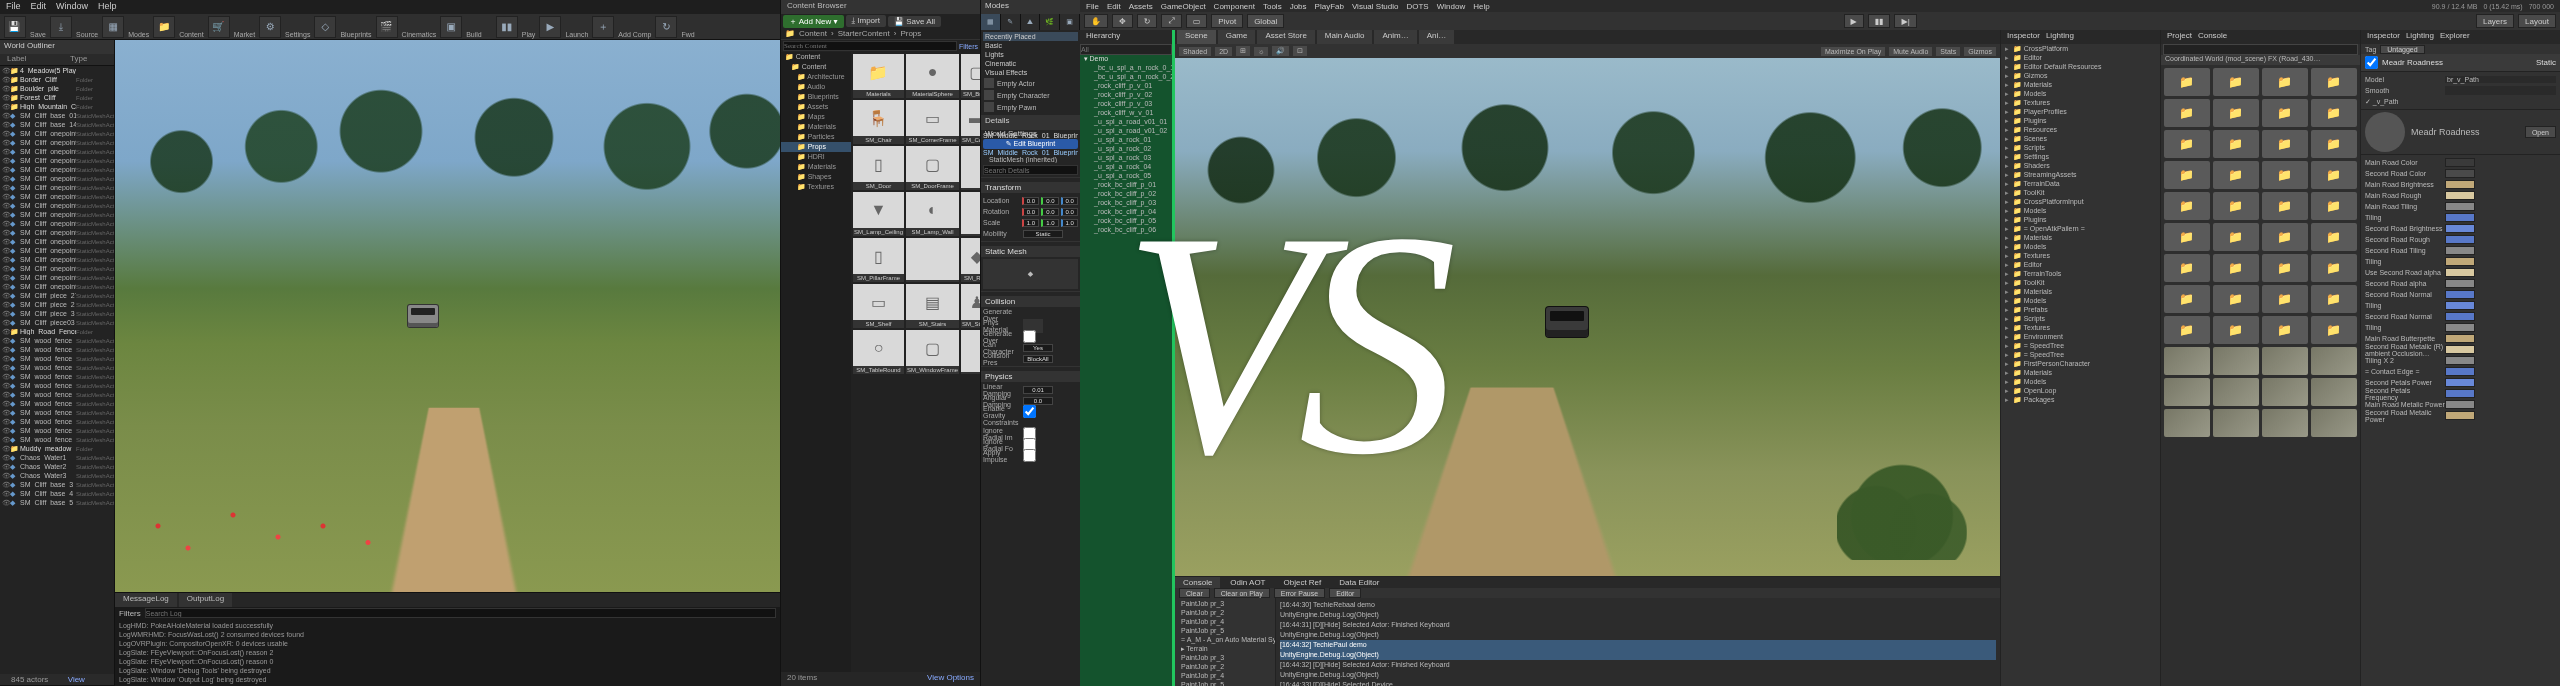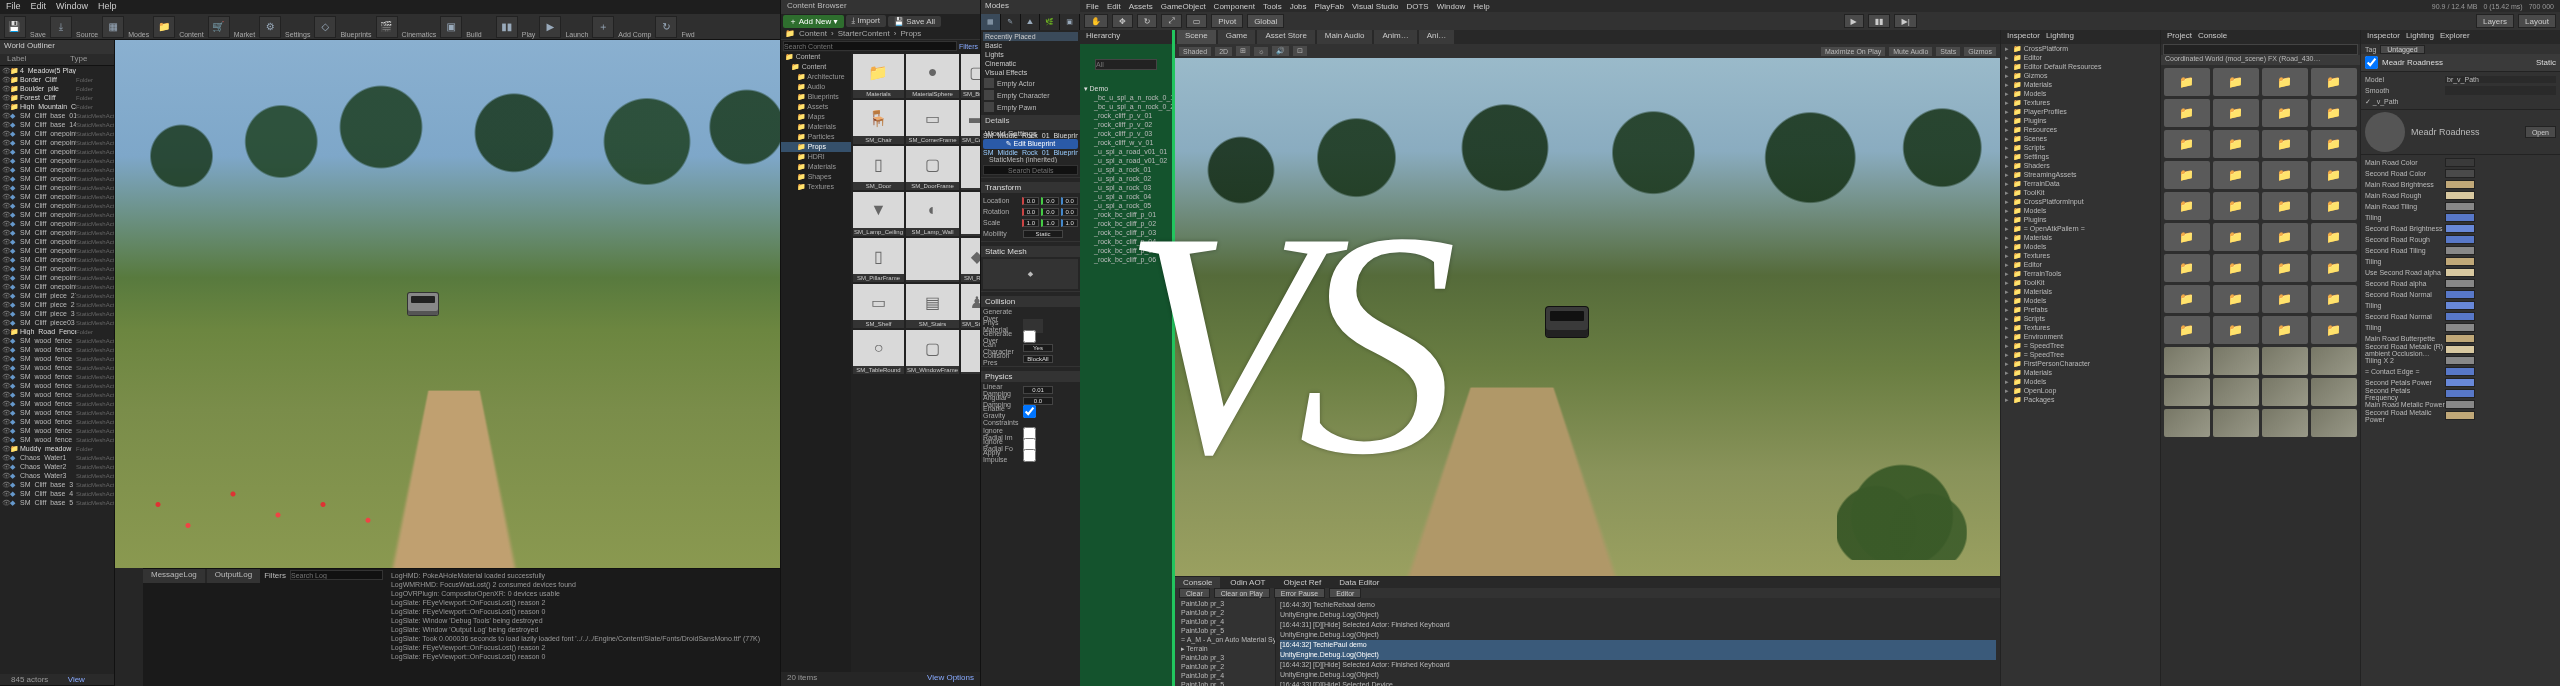--- a/index.html
+++ b/index.html
@@ -39,21 +39,21 @@
 .ue-car { position: absolute; left: 44%; top: 48%; width: 30px; height: 22px; background: #888; border-radius: 2px; box-shadow: inset 0 -4px 0 #555, 0 0 0 1px #333; }
 .ue-car::after { content:""; position:absolute; top:3px; left:3px; right:3px; height:7px; background:#222; border-radius:1px; }
 .ue-flowers { position: absolute; left: 2%; bottom: 2%; width: 45%; height: 20%; background:
   radial-gradient(circle at 10% 50%, #d33 0 2px, transparent 3px),
   radial-gradient(circle at 20% 70%, #e44 0 2px, transparent 3px),
   radial-gradient(circle at 35% 40%, #d33 0 2px, transparent 3px),
   radial-gradient(circle at 50% 60%, #e44 0 2px, transparent 3px),
   radial-gradient(circle at 65% 50%, #d33 0 2px, transparent 3px),
   radial-gradient(circle at 80% 65%, #e44 0 2px, transparent 3px);
 }
-.ue-log { height: 118px; background: #1a1a1a; border-top: 1px solid #111; display: flex; flex-direction: row; margin-left: 28px; }
+.ue-log { height: 94px; background: #1a1a1a; border-top: 1px solid #111; display: flex; flex-direction: column; }
 .ue-log-tabs { height: 14px; display: flex; gap: 2px; background: #262626; }
 .ue-log-tab { background: #333; padding: 1px 8px; font-size: 8px; color: #bbb; }
 .ue-log-body { flex: 1; padding: 2px 4px; font-family: Consolas, monospace; font-size: 7px; color: #999; overflow: hidden; line-height: 9px; }
 .ue-log-body div { white-space: nowrap; }
 .ue-status { height: 14px; background: #262626; font-size: 8px; color: #999; padding: 1px 6px; display: flex; justify-content: space-between; }
 .ue-status a { color: #8af; }
 
 
 .ue-cb { width: 200px; background: #222; border-left: 1px solid #111; display: flex; flex-direction: column; }
 .ue-cb-tab { height: 14px; background: #333; font-size: 8px; padding: 1px 6px; }
@@ -547,21 +547,21 @@
     <div class="ue-cb-tab">Content Browser</div>
     <div class="ue-cb-tools">
       <div class="ue-cb-btn">＋ <span>Add New</span> ▾</div>
       <div class="ue-cb-btn grey">⤓ <span>Import</span></div>
       <div class="ue-cb-btn grey">💾 <span>Save All</span></div>
     </div>
     <div class="ue-cb-crumb">
       <span>📁</span><span>Content</span>›<span>StarterContent</span>›<span>Props</span>
     </div>
     <div style="height:12px;padding:0 2px;display:flex;gap:2px;align-items:center;">
-      <input style="flex: 1 1 0%; height: 10px; background: rgb(17, 17, 17); border: 1px solid rgb(51, 51, 51); color: rgb(204, 204, 204); font-size: 7px;" placeholder="Search Content">
+      <input style="flex: 1 1 0%; height: 10px; background: rgb(17, 17, 17); border: 1px solid rgb(51, 51, 51); color: rgb(204, 204, 204); font-size: 7px; font-family: Liberation Serif, serif;" placeholder="Search Content">
       <span style="font-size:7px;color:#8af;">Filters</span>
     </div>
     <div class="ue-cb-body">
       <div class="ue-cb-folders" id="ue-cb-folders">
           <div class="">📁 Content</div>
           <div class="lvl1">📁 Content</div>
           <div class="lvl2">📁 Architecture</div>
           <div class="lvl2">📁 Audio</div>
           <div class="lvl2">📁 Blueprints</div>
           <div class="lvl2">📁 Assets</div>
@@ -697,21 +697,21 @@
       </div>
     <div class="ue-panel-tab" style="display:flex;gap:4px;flex-direction:column;">
       <span>Details</span>
       <span>World Settings</span>
     </div>
     <div class="ue-det-sec">
       <div style="color:#ddd;white-space:nowrap;overflow:hidden;">SM_Middle_Rock_01_Blueprint4</div>
       <div class="ue-btn-blue">✎ <span>Edit Blueprint</span></div>
       <div style="white-space:nowrap;overflow:hidden;color:#9cf;">SM_Middle_Rock_01_Blueprint14 (self)</div>
       <div style="white-space:nowrap;overflow:hidden;padding-left:6px;">StaticMesh (inherited)</div>
-      <input style="width: 100%; height: 10px; background: rgb(17, 17, 17); border: 1px solid rgb(51, 51, 51); color: rgb(204, 204, 204); font-size: 7px; margin-top: 2px; padding-left: 24px;" placeholder="Search Details">
+      <input style="width: 100%; height: 10px; background: rgb(17, 17, 17); border: 1px solid rgb(51, 51, 51); color: rgb(204, 204, 204); font-size: 7px; margin-top: 2px;" placeholder="Search Details">
     </div>
     <div class="ue-det-sec">
       <div class="ue-det-hdr">Transform</div>
       <div class="ue-det-row">
           <label>Location</label>
         <div class="ue-num x">0.0</div>
         <div class="ue-num y">0.0</div>
         <div class="ue-num z">0.0</div>
       </div>
       <div class="ue-det-row">
@@ -822,21 +822,21 @@
       <div class="un-tb-btn">▮▮</div>
       <div class="un-tb-btn">▶|</div>
       <div style="flex:1"></div>
       <div class="un-tb-btn">Layers</div>
       <div class="un-tb-btn">Layout</div>
     </div>
 
     <div class="un-body">
       <div class="un-hier">
         <div class="un-tab">Hierarchy</div>
-        <input style="height: 11px; background: rgb(34, 34, 34); border: 1px solid rgb(68, 68, 68); font-size: 7px; color: rgb(204, 204, 204); margin: 15px;" placeholder="All">
+        <input style="height: 11px; background: rgb(34, 34, 34); border: 1px solid rgb(68, 68, 68); font-size: 7px; color: rgb(204, 204, 204); margin: 0;" placeholder="All">
         <div class="un-hier-list" id="un-hier">
             <div style="color: rgb(221, 221, 221);">▾ Demo</div>
             <div class="ind">_bc_u_spl_a_n_rock_0_1</div>
             <div class="ind">_bc_u_spl_a_n_rock_0_2</div>
             <div class="ind">_rock_cliff_p_v_01</div>
             <div class="ind">_rock_cliff_p_v_02</div>
             <div class="ind">_rock_cliff_p_v_03</div>
             <div class="ind">_rock_cliff_w_v_01</div>
             <div class="ind">_u_spl_a_road_v01_01</div>
             <div class="ind">_u_spl_a_road_v01_02</div>

